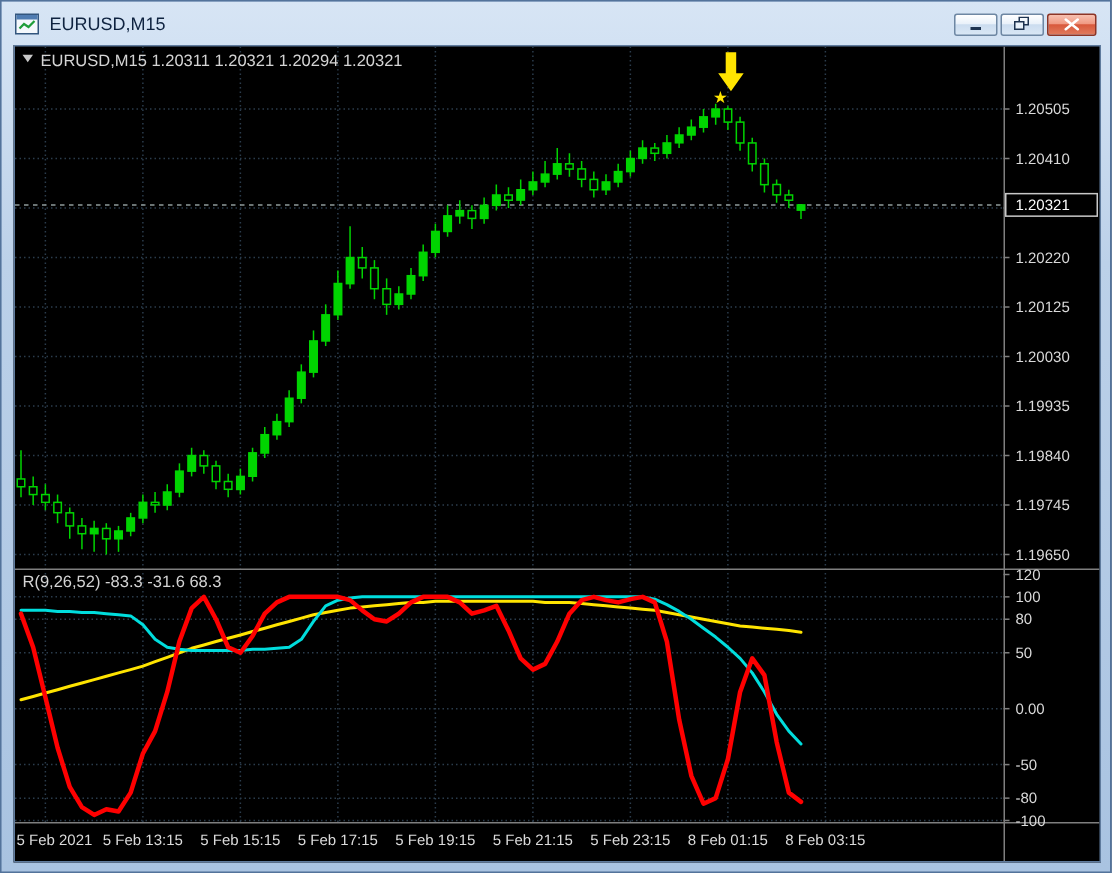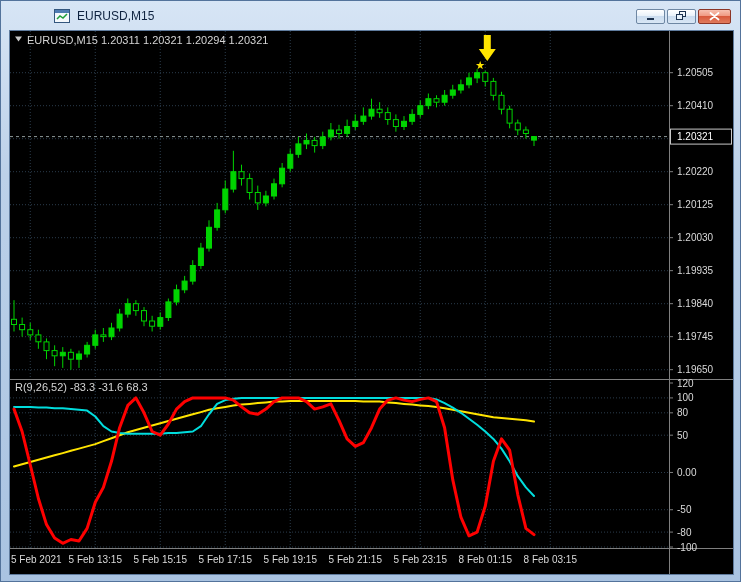--- a/index.html
+++ b/index.html
@@ -1,21 +1,21 @@
 <!DOCTYPE html>
 <html><head>
 <meta charset="utf-8">
 <style>
   html,body{margin:0;padding:0;width:741px;height:582px;overflow:hidden;
     font-family:"Liberation Sans",sans-serif;background:#9db8d6;}
   .window{position:absolute;inset:0;box-sizing:border-box;
     border:1px solid #53739b;
     background:linear-gradient(180deg,#d7e5f5 0%,#bcd1e9 30%,#a9c3e1 100%);}
   .titlebar{position:absolute;left:1px;top:1px;right:1px;height:28px;
-    display:flex;align-items:center;padding:14px 8px;box-sizing:border-box;margin-left:44px;}
+    display:flex;align-items:center;padding:14px 8px;box-sizing:border-box;}
   .titleicon{width:16px;height:16px;display:inline-flex;flex:0 0 auto;}
   .title{margin-left:7px;font-size:12px;color:#0f2340;white-space:nowrap;}
   .controls{margin-left:auto;display:flex;align-items:center;}
   .btn{width:29px;height:15px;border:1px solid #6e87a3;border-radius:2px;
     display:flex;align-items:center;justify-content:center;box-sizing:border-box;
     background:linear-gradient(180deg,#ffffff,#e9f1fa 45%,#cbdcef 50%,#d9e7f5);
     cursor:default;}
   .btn + .btn{margin-left:2px;}
   .btn.close{width:33px;border-color:#8c3526;
     background:linear-gradient(180deg,#f7c0b0,#f09a83 45%,#d8593c 50%,#e07b5d);}

